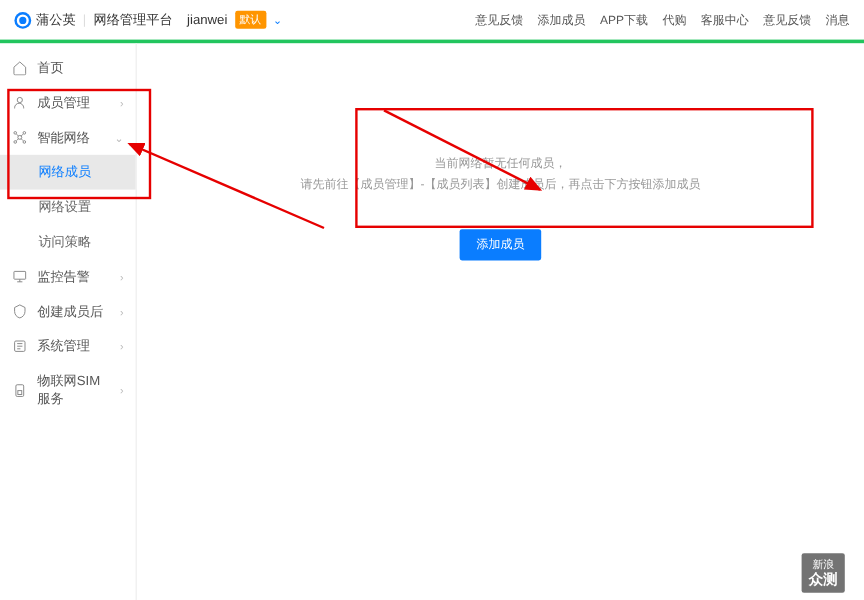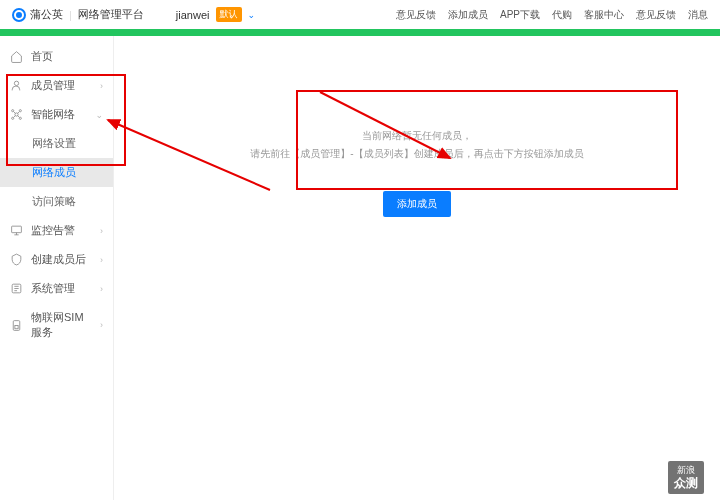--- a/index.html
+++ b/index.html
@@ -1,24 +1,24 @@
 <!DOCTYPE html>
 <html><head>
 <meta charset="utf-8">
 <style>
 *{margin:0;padding:0;box-sizing:border-box;font-family:-apple-system,"PingFang SC","Microsoft YaHei",sans-serif}
 body{background:#fff;width:720px;height:500px;overflow:hidden;position:relative}
-.top-bar{height:36px;border-bottom:7px solid #22c55e;display:flex;align-items:center;padding:0 12px;font-size:11px}
+.top-bar{height:36px;border-bottom:3px solid #22c55e;display:flex;align-items:center;padding:0 12px;font-size:11px}
 .logo{display:flex;align-items:center;gap:4px}
 .logo-icon{width:14px;height:14px;border-radius:50%;background:#0a7dff;position:relative}
 .logo-icon::after{content:"";position:absolute;width:6px;height:6px;border:2px solid #fff;border-radius:50%;top:2px;left:2px}
 .logo-text{color:#333;font-weight:500}
 .divider{color:#ddd;margin:0 6px}
 .platform{color:#333}
-.breadcrumb{margin-left:32px;display:flex;align-items:center;gap:6px}
+.breadcrumb{margin-left:12px;display:flex;align-items:center;gap:6px}
 .user-name{color:#333;font-weight:500}
 .badge{background:#ff9500;color:#fff;padding:1px 4px;border-radius:2px;font-size:9px}
 .chev{color:#0a7dff;font-size:9px}
 .top-nav{margin-left:auto;display:flex;gap:12px;color:#555;font-size:10px}
 .top-nav span{cursor:pointer}
 .layout{display:flex;height:calc(100% - 36px)}
 .sidebar{width:114px;border-right:1px solid #eee;padding-top:6px;font-size:11px}
 .menu-item{display:flex;align-items:center;padding:7px 10px;color:#555;cursor:pointer;gap:8px;position:relative}
 .menu-item.sub{padding-left:32px;color:#666}
 .menu-item.active{background:#e8e8e8;color:#0a7dff}
@@ -91,25 +91,25 @@
             <circle cx="5" cy="5" r="2"></circle>
             <circle cx="19" cy="5" r="2"></circle>
             <circle cx="5" cy="19" r="2"></circle>
             <circle cx="19" cy="19" r="2"></circle>
             <path d="M7 7l3 3M17 7l-3 3M7 17l3-3M17 17l-3-3"></path>
           </svg>
         </span>
       <span>智能网络</span>
       <span class="arrow">⌄</span>
     </div>
+    <div class="menu-item sub active">
+      <span>网络成员</span>
+    </div>
     <div class="menu-item sub">
       <span>网络设置</span>
-    </div>
-    <div class="menu-item sub active">
-      <span>网络成员</span>
     </div>
     <div class="menu-item sub">
       <span>访问策略</span>
     </div>
     <div class="menu-item">
       <span class="mi-icon">
           <svg viewBox="0 0 24 24">
             <rect x="3" y="4" width="18" height="12" rx="1"></rect>
             <path d="M8 20h8M12 16v4"></path>
           </svg>

